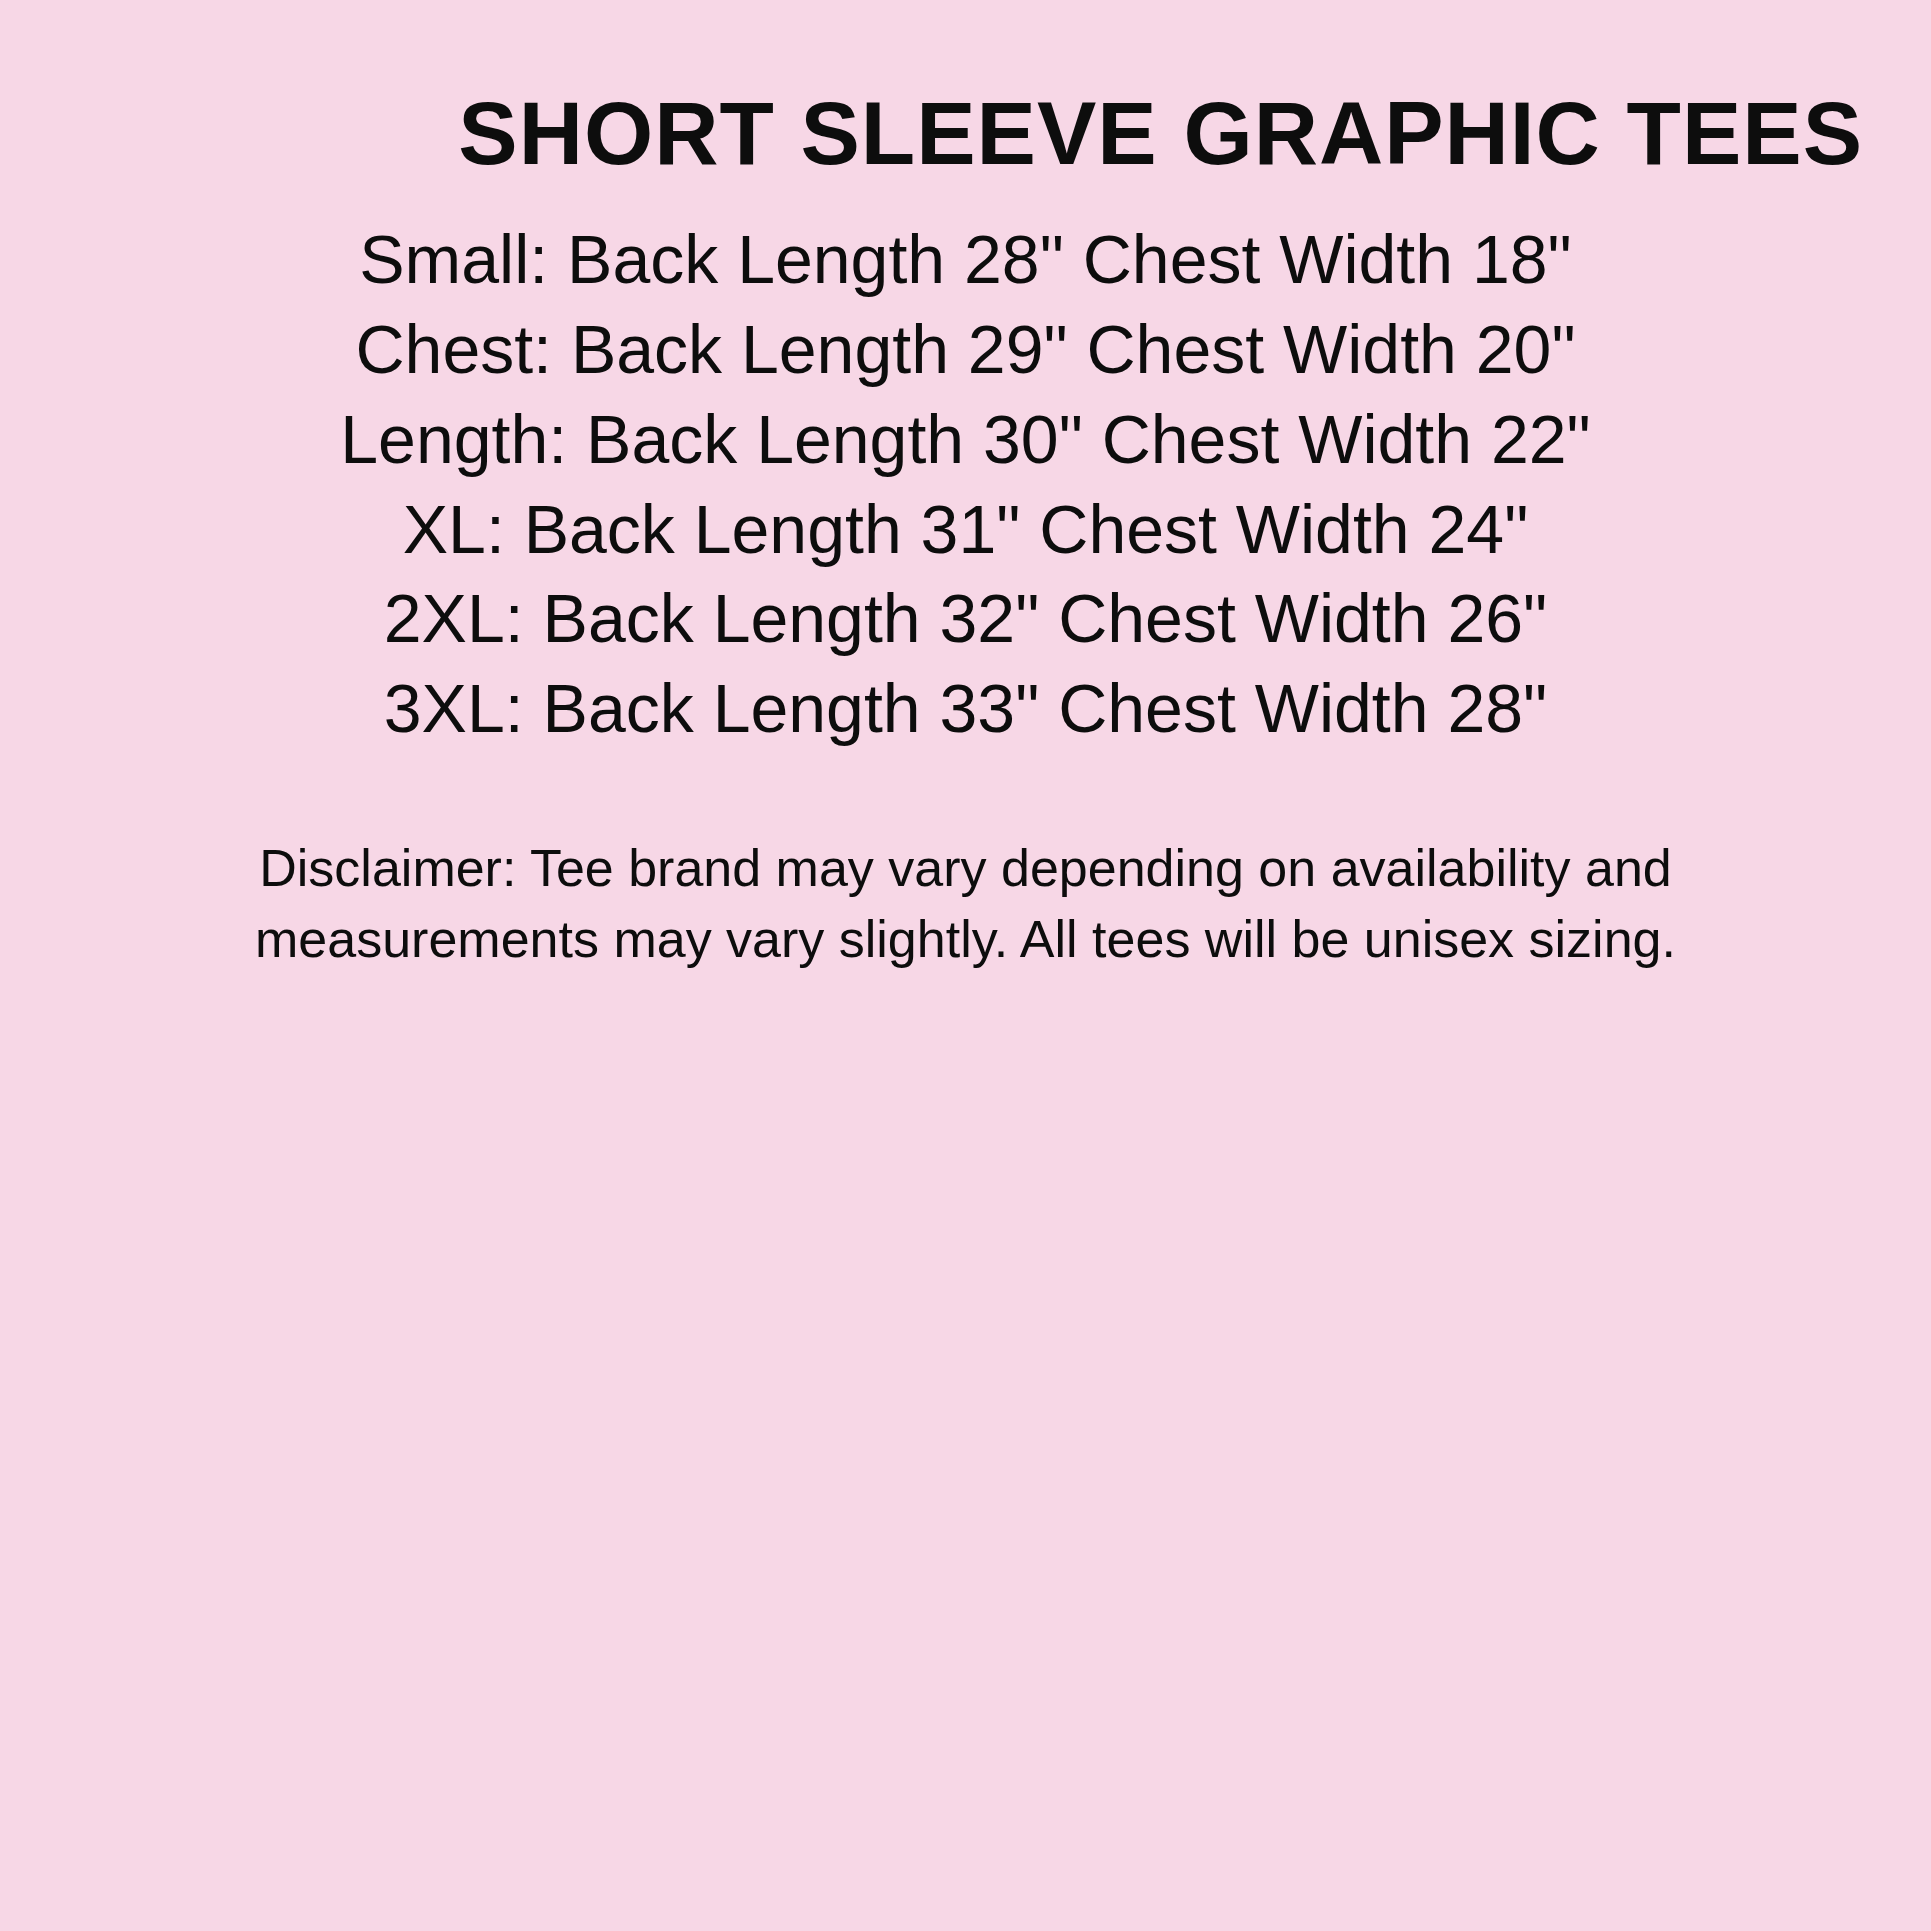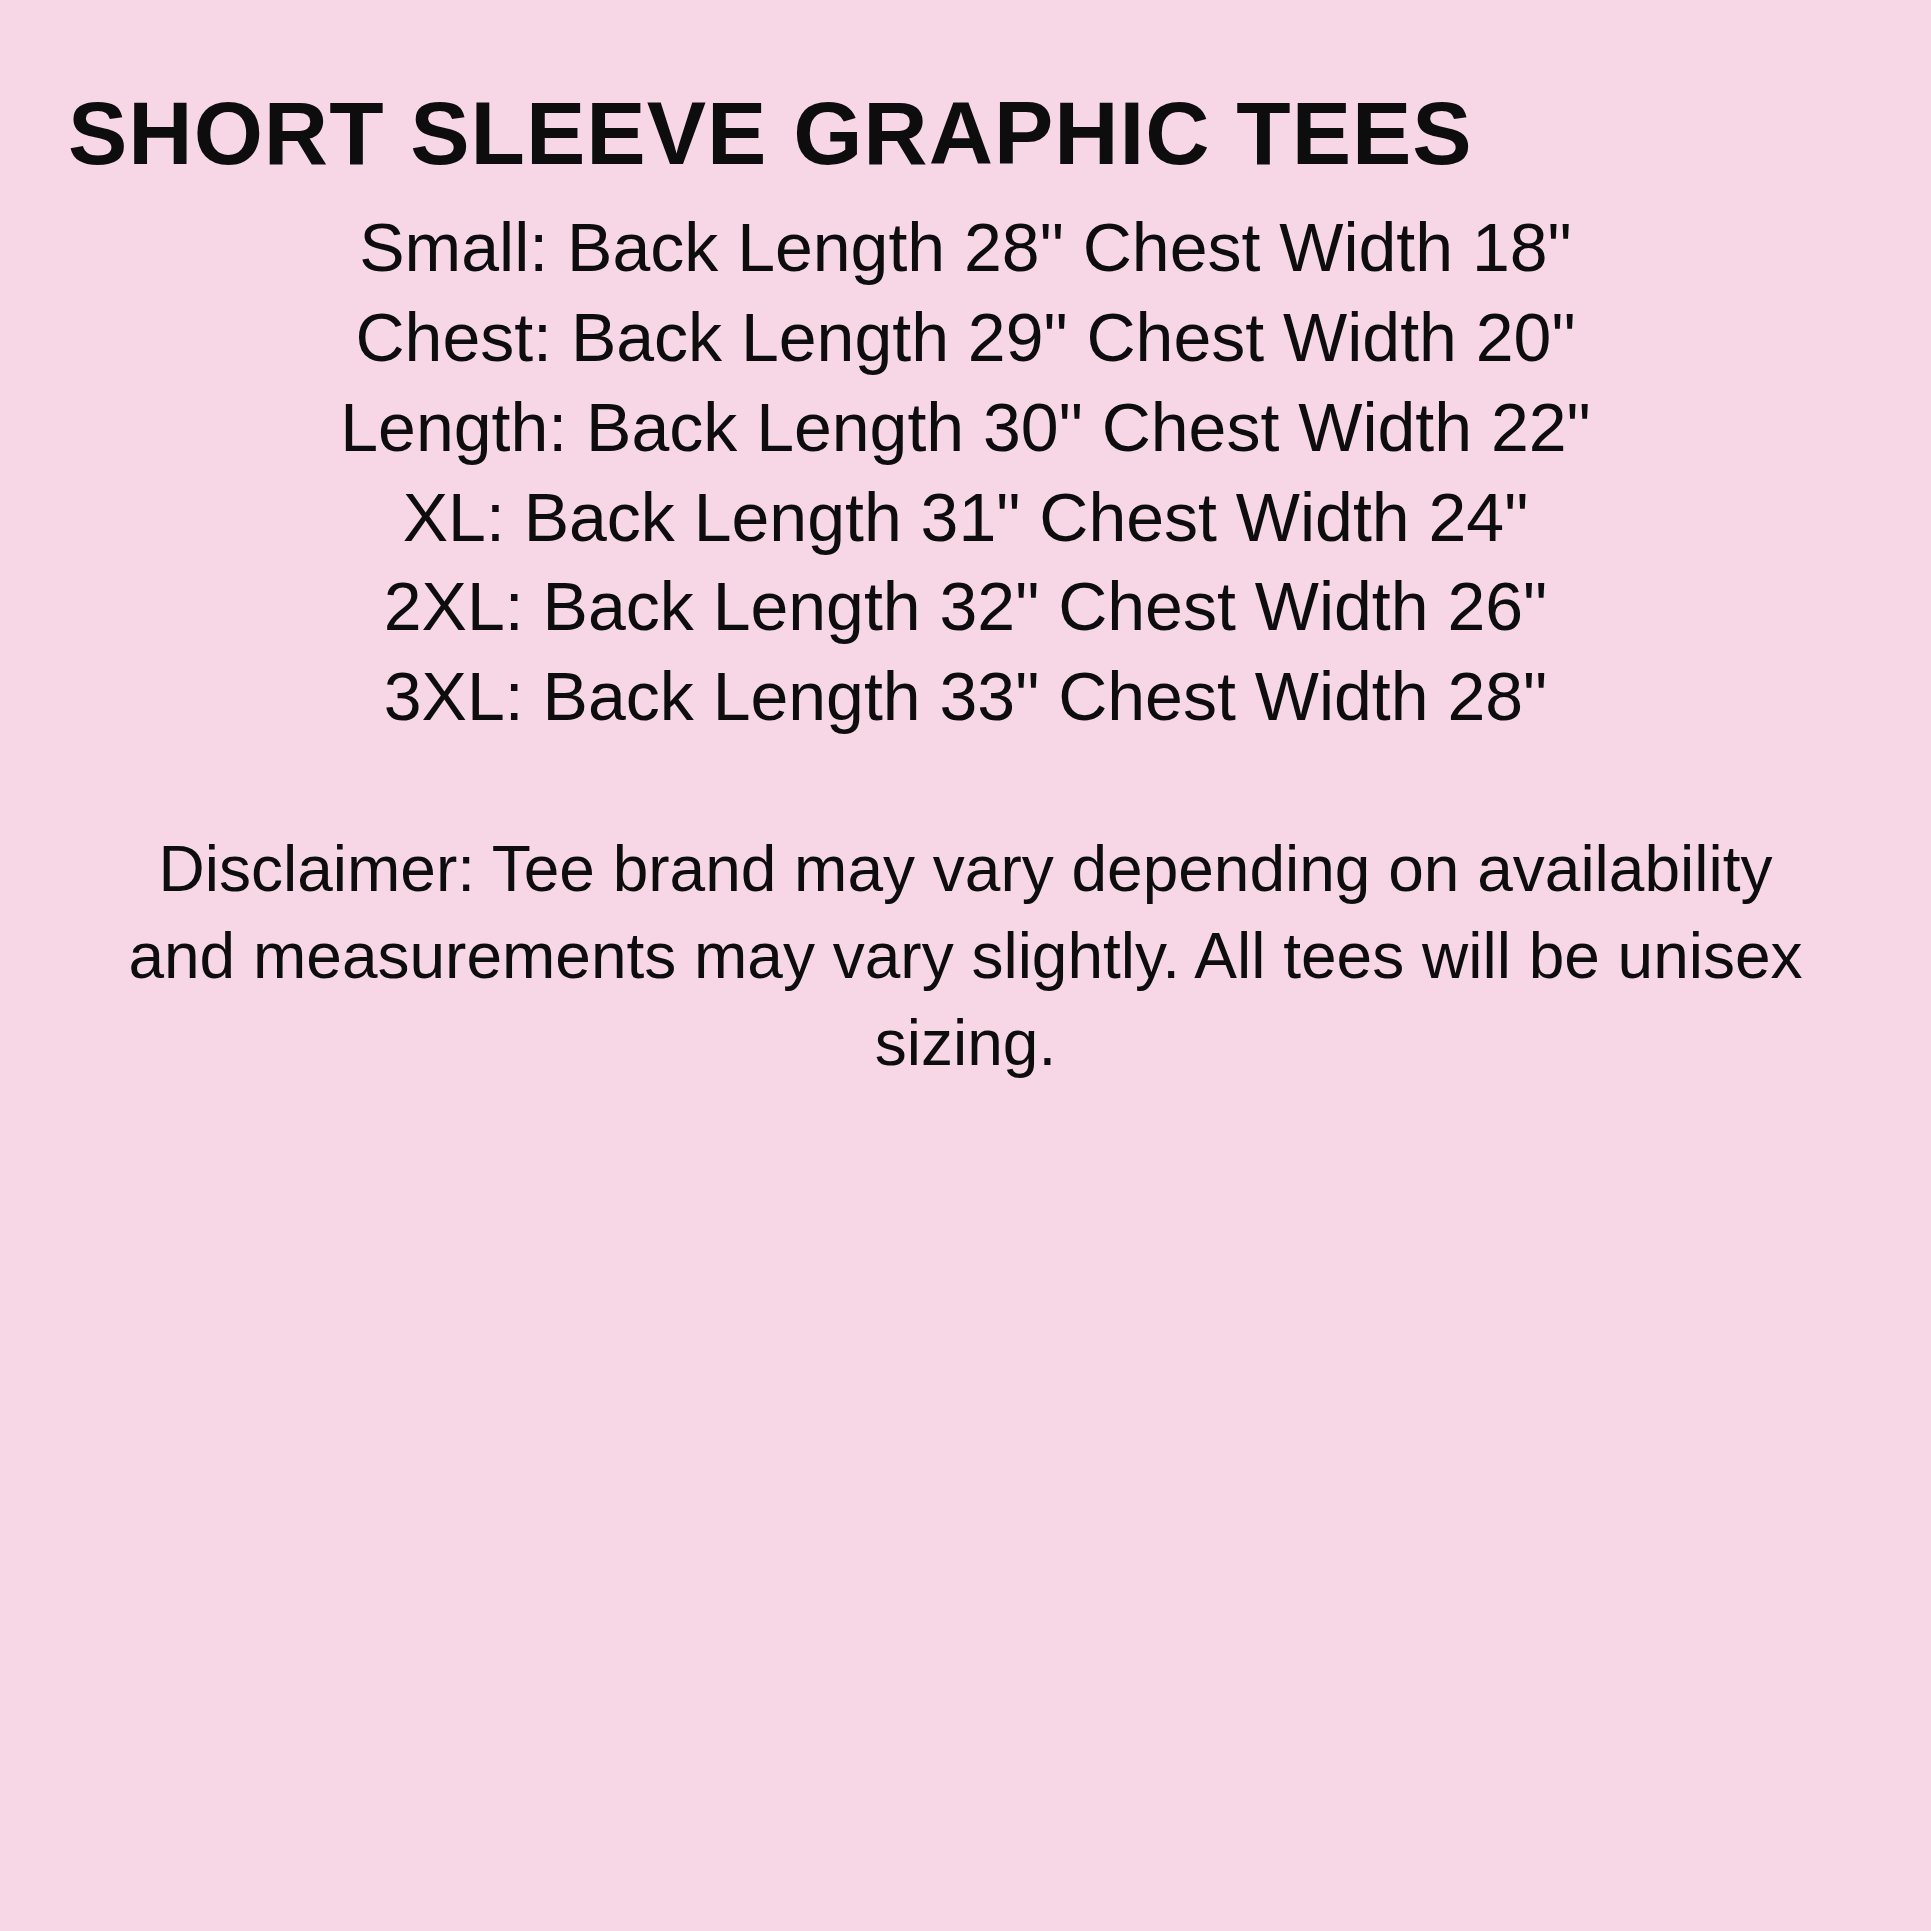--- a/index.html
+++ b/index.html
@@ -14,21 +14,22 @@
     color: #0d0d0d;
     overflow: hidden;
   }
   .card {
     width: 1931px;
     height: 1931px;
     box-sizing: border-box;
     padding: 87px 68px 0 68px;
     display: flex;
     flex-direction: column;
-    align-items: flex-start;
+    align-items: flex-end;
+    gap: 12px;
   }
   .title {
     font-size: 89px;
     font-weight: 800;
     letter-spacing: 1px;
     text-align: center;
     line-height: 1.05;
     margin: 0;
     text-transform: uppercase;
   }
@@ -49,23 +50,23 @@
     font-size: 68px;
     font-weight: 400;
     text-align: center;
     line-height: 1.32;
     white-space: nowrap;
   }
   .size-row .size-label {
     font-weight: 400;
   }
   .disclaimer {
-    margin: 84px auto 0 auto;
+    margin: 67px auto 0 auto;
     width: 1699px;
-    font-size: 64px;
+    font-size: 52px;
     font-weight: 400;
     line-height: 1.36;
     text-align: center;
   }
 </style>
 </head>
 <body style="background: rgb(247, 215, 230); color: rgb(13, 13, 13);">
 
 <div class="card">
 

